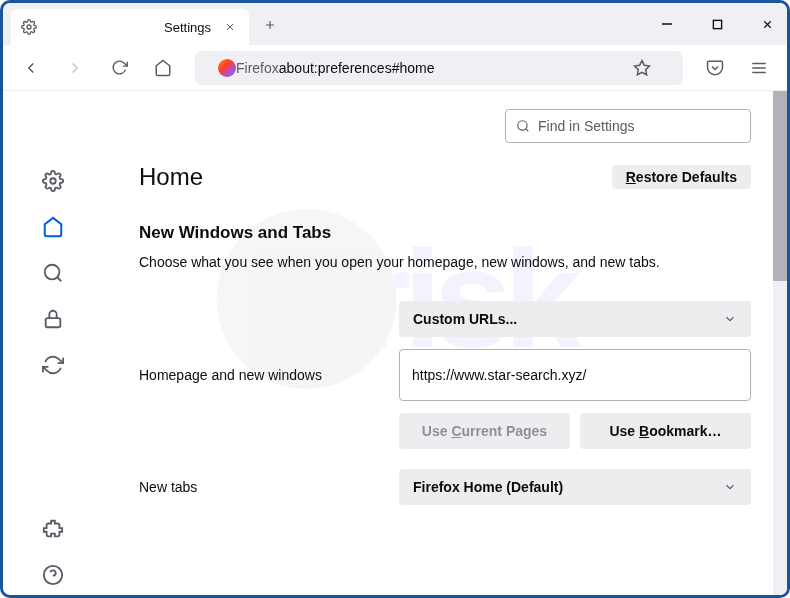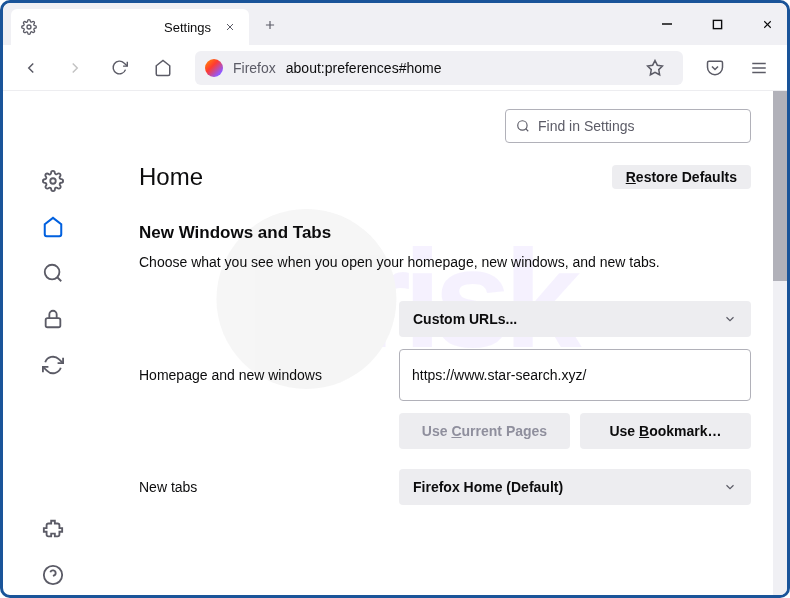--- a/index.html
+++ b/index.html
@@ -10,21 +10,21 @@
     .tab-icon { width: 16px; height: 16px; display: flex; align-items: center; justify-content: center; }
     .tab-title { flex: 1; font-size: 13px; color: #0c0c0d; }
     .tab-close { width: 18px; height: 18px; display: flex; align-items: center; justify-content: center; cursor: pointer; color: #5b5b66; }
     .newtab { width: 30px; height: 30px; display: flex; align-items: center; justify-content: center; margin-top: 2px; margin-left: 6px; color: #5b5b66; font-size: 18px; }
     .winctrls { margin-left: auto; display: flex; align-items: center; padding-right: 10px; gap: 30px; }
     .winctrl { width: 20px; height: 20px; display: flex; align-items: center; justify-content: center; color: #0c0c0d; }
     
     .toolbar { height: 46px; background: #fff; display: flex; align-items: center; padding: 0 10px; gap: 8px; border-bottom: 1px solid #ededf0; }
     .tbtn { width: 36px; height: 36px; display: flex; align-items: center; justify-content: center; color: #5b5b66; border-radius: 4px; }
     .tbtn.disabled { color: #c4c4c4; }
-    .urlbar { flex: 1; height: 34px; background: #f0f0f4; border-radius: 6px; display: flex; align-items: center; padding: 0 10px; gap: 10px; margin: 0 6px; }
+    .urlbar { flex: 1; height: 34px; background: #f0f0f4; border-radius: 6px; display: flex; align-items: center; padding: 0 23px; margin: 0 6px; }
     .fx-icon { width: 18px; height: 18px; border-radius: 50%; background: linear-gradient(135deg, #ff9500, #ff3b30 40%, #9059ff 80%); }
     .url-prefix { font-size: 14px; color: #5b5b66; }
     .url-path { font-size: 14px; color: #0c0c0d; }
     .star { margin-left: auto; }
     
     .content { height: calc(100% - 88px); display: flex; position: relative; }
     .vscroll { width: 14px; background: #f0f0f4; position: absolute; right: 0; top: 0; bottom: 0; }
     .vthumb { width: 14px; height: 190px; background: #b1b1b9; position: absolute; top: 0; }
     
     .sidebar { width: 100px; display: flex; flex-direction: column; align-items: center; padding-top: 70px; gap: 6px; }

